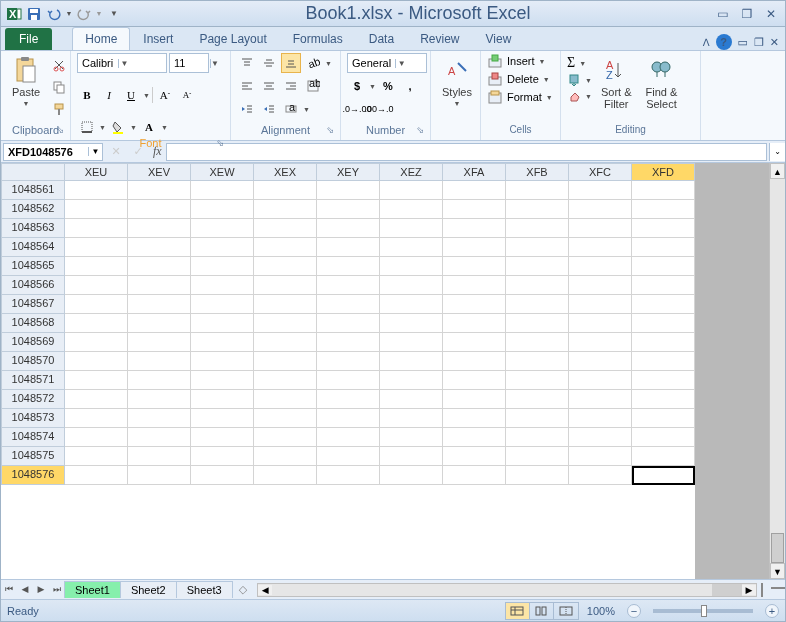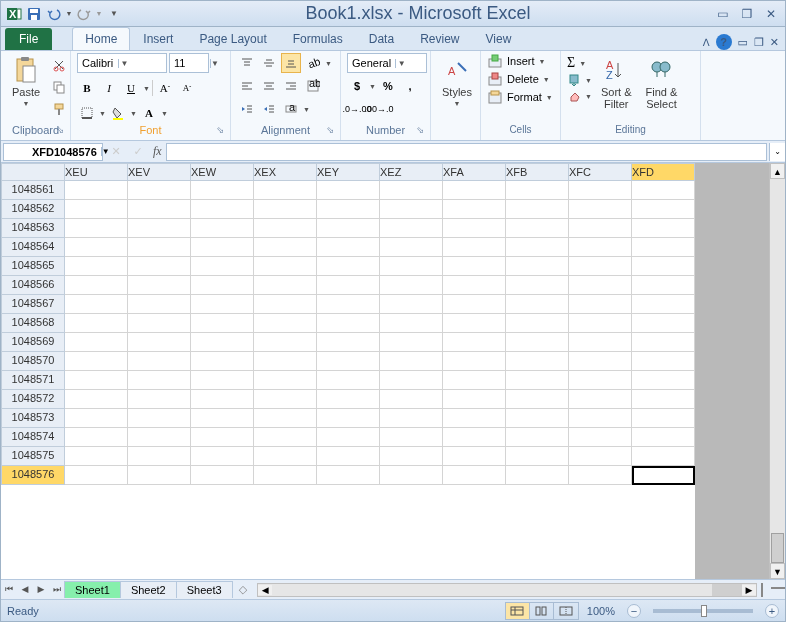--- a/index.html
+++ b/index.html
@@ -27,32 +27,32 @@
 .big-btn .ic { width: 28px; height: 28px; display: flex; align-items: center; justify-content: center; }
 .big-btn .lbl { font-size: 11px; color: #3b3b3b; text-align: center; line-height: 1.1; }
 .mini-col { display: flex; flex-direction: column; gap: 2px; }
 .mini-row { display: flex; gap: 2px; align-items: center; }
 .mini-btn { width: 20px; height: 20px; display: flex; align-items: center; justify-content: center; cursor: pointer; border: 1px solid transparent; }
 .mini-btn.hl { background: #fce5a6; border-color: #e8b44d; }
 .combo { display: flex; align-items: center; border: 1px solid #abc0d7; background: #fff; height: 20px; }
 .combo .val { padding: 0 4px; min-width: 40px; }
 .combo .ar { width: 12px; text-align: center; border-left: 1px solid #abc0d7; cursor: pointer; font-size: 8px; color: #555; }
 .formula-bar { height: 22px; background: #e6eef8; border-bottom: 1px solid #b5c8de; display: flex; align-items: center; }
-.name-box { width: 100px; border: 1px solid #abc0d7; background: #fff; margin: 0 2px; height: 18px; display: flex; align-items: center; padding-left: 24px; }
+.name-box { width: 100px; border: 1px solid #abc0d7; background: #fff; margin: 0 2px; height: 18px; display: flex; align-items: center; }
 .name-box .val { flex: 1; padding: 0 4px; font-weight: bold; }
 .name-box .ar { width: 14px; text-align: center; border-left: 1px solid #abc0d7; cursor: pointer; font-size: 8px; }
 .fb-btn { width: 22px; text-align: center; cursor: pointer; color: #777; }
 .fx { font-style: italic; font-family: serif; font-size: 12px; color: #555; padding: 0 4px; }
 .formula-input { flex: 1; border: 1px solid #abc0d7; background: #fff; height: 18px; margin-right: 2px; }
 .fb-expand { width: 16px; border-left: 1px solid #abc0d7; height: 18px; background: #fff; text-align: center; cursor: pointer; font-size: 8px; line-height: 18px; }
 .sheet-area { flex: 1; display: flex; background: #b9b9b9; overflow: hidden; position: relative; }
 .grid-wrap { background: #fff; display: flex; flex-direction: column; }
 .col-headers { display: flex; height: 18px; }
 .corner { width: 64px; background: #e8eef6; border: 1px solid #c0cddb; }
-.ch { width: 63px; background: #e8eef6; border: 1px solid #c0cddb; border-left: none; line-height: 16px; color: #333; cursor: pointer; }
+.ch { width: 63px; background: #e8eef6; border: 1px solid #c0cddb; border-left: none; text-align: center; line-height: 16px; color: #333; cursor: pointer; }
 .ch.sel { background: #ffd867; }
 .rows { display: flex; flex-direction: column; }
 .row { display: flex; height: 19px; }
 .rh { width: 64px; background: #e8eef6; border: 1px solid #c0cddb; border-top: none; text-align: center; line-height: 17px; color: #333; cursor: pointer; }
 .rh.sel { background: #ffd867; }
 .cell { width: 63px; border-right: 1px solid #d4d4d4; border-bottom: 1px solid #d4d4d4; cursor: cell; }
 .cell.active { border: 2px solid #000; }
 .vscroll { width: 16px; background: #e6e6e6; border-left: 1px solid #c0c0c0; display: flex; flex-direction: column; position: absolute; right: 0; top: 0; bottom: 0; }
 .vscroll .ar { height: 16px; text-align: center; font-size: 9px; line-height: 16px; cursor: pointer; background: #f0f0f0; border: 1px solid #c0c0c0; }
 .vscroll .track { flex: 1; position: relative; }
@@ -174,21 +174,21 @@
               <rect x="6" y="7" width="2" height="6" fill="#888"></rect>
             </svg>
           </span>
       </div>
     </div>
     <div class="group-label"><span>Clipboard</span><span class="dlg">⬂</span></div>
   </div>
 
   <div class="group" style="width:160px">
     <div class="group-body">
-      <div class="mini-col" style="gap:5px">
+      <div class="mini-col" style="gap:12px">
         <div class="mini-row">
           <div class="combo" style="width:90px">
               <span class="val">Calibri</span>
               <span class="ar">▼</span>
             </div>
           <div class="combo" style="width:40px">
               <span class="val">11</span>
               <span class="ar">▼</span>
             </div>
         </div>

